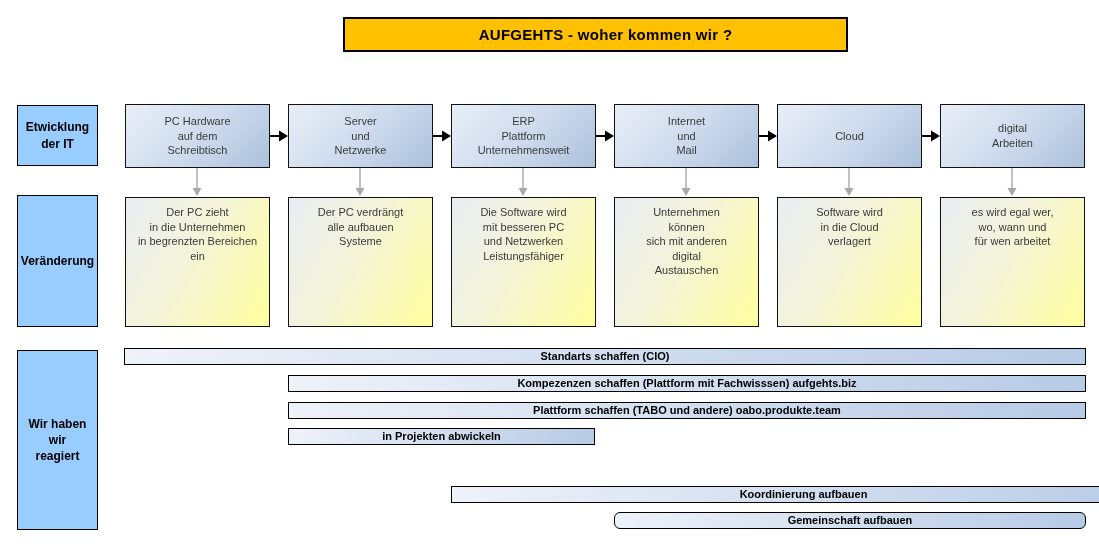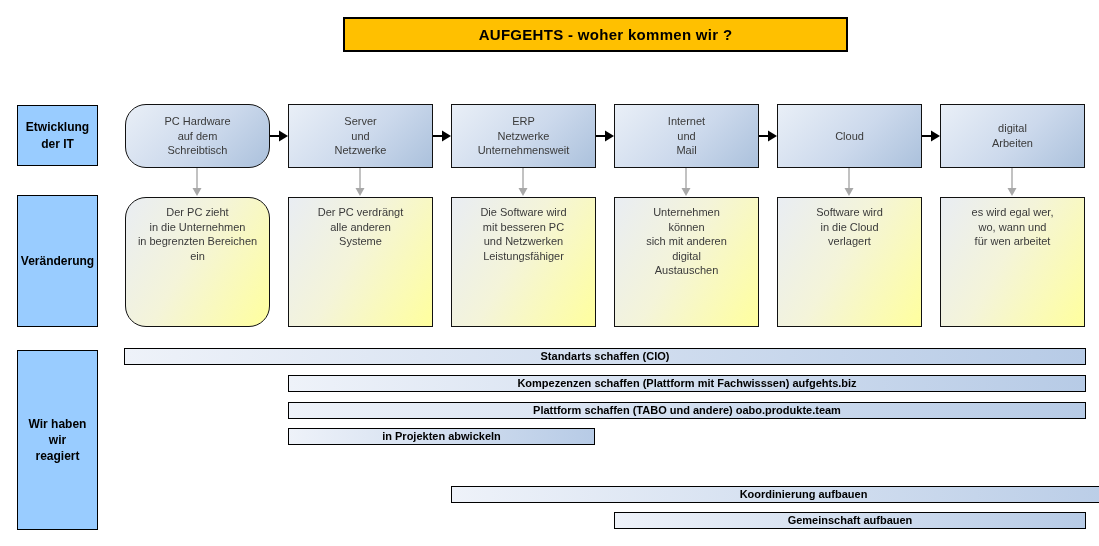--- a/index.html
+++ b/index.html
@@ -29,41 +29,41 @@
     display:flex;align-items:center;justify-content:center;text-align:center;
     font-size:11px;color:#3a3a3a;white-space:pre-line;line-height:1.35;
   }
   .change{
     position:absolute;top:197px;width:145px;height:130px;
     background:linear-gradient(120deg,#e9edf3 0%,#f4f4d9 45%,#ffff9e 100%);
     border:1.5px solid #111;box-sizing:border-box;
     text-align:center;font-size:11px;color:#3a3a3a;white-space:pre-line;
     line-height:1.32;padding-top:7px;
   }
-  .c0{left:125px;border-radius:21px;} .c1{left:288px;} .c2{left:451px;}
+  .c0{left:125px;} .c1{left:288px;} .c2{left:451px;}
   .c3{left:614px;} .c4{left:777px;} .c5{left:940px;}
   .harrow{position:absolute;top:129px;width:18px;height:14px;}
   .g0{left:270px;} .g1{left:433px;} .g2{left:596px;} .g3{left:759px;} .g4{left:922px;}
   .vconn{position:absolute;top:168px;width:12px;height:29px;}
   .v0{left:191px;} .v1{left:354px;} .v2{left:517px;}
   .v3{left:680px;} .v4{left:843px;} .v5{left:1006px;}
   .bar{
     position:absolute;height:17px;
     background:linear-gradient(90deg,#eef2f9 0%,#b7cbe6 100%);
     border:1px solid #000;box-sizing:border-box;
     text-align:center;font-weight:bold;font-size:11px;line-height:14px;color:#000;
     overflow:hidden;
   }
   .b0{left:124px;top:348px;width:962px;}
   .b1{left:288px;top:375px;width:798px;}
   .b2{left:288px;top:402px;width:798px;}
   .b3{left:288px;top:428px;width:307px;}
   .b4{left:451px;top:457px;width:635px;}
   .b5{left:451px;top:486px;width:705px;}
-  .b6{left:614px;top:512px;width:472px;}
+  .b6{left:614px;top:512px;width:472px;border-radius:6px;}
 </style>
 </head>
 <body>
 
 <div class="canvas">
 
   <div class="title-box">AUFGEHTS - woher kommen wir ?</div>
 
   <div class="rowlabel dev">Etwicklung
 der IT</div>
@@ -72,21 +72,21 @@
 wir
 reagiert</div>
 
   <div class="stage c0">PC Hardware
 auf dem
 Schreibtisch</div>
   <div class="stage c1">Server
 und
 Netzwerke</div>
   <div class="stage c2">ERP
-Netzwerke
+Plattform
 Unternehmensweit</div>
   <div class="stage c3">Internet
 und
 Mail</div>
   <div class="stage c4">Cloud</div>
   <div class="stage c5">digital
 Arbeiten</div>
 
   <div class="harrow g0"><svg width="18" height="14">
         <line x1="0" y1="7" x2="10" y2="7" stroke="#000" stroke-width="2"></line>
@@ -132,21 +132,21 @@
   <div class="vconn v5"><svg width="12" height="29">
         <line x1="6" y1="0" x2="6" y2="21" stroke="#a8a8a8" stroke-width="1.4"></line>
         <polygon points="1.5,20 10.5,20 6,28" fill="#a8a8a8"></polygon>
       </svg></div>
 
   <div class="change c0">Der PC zieht
 in die Unternehmen
 in begrenzten Bereichen
 ein</div>
   <div class="change c1">Der PC verdrängt
-alle anderen
+alle aufbauen
 Systeme</div>
   <div class="change c2">Die Software wird
 mit besseren PC
 und Netzwerken
 Leistungsfähiger</div>
   <div class="change c3">Unternehmen
 können
 sich mit anderen
 digital
 Austauschen</div>

